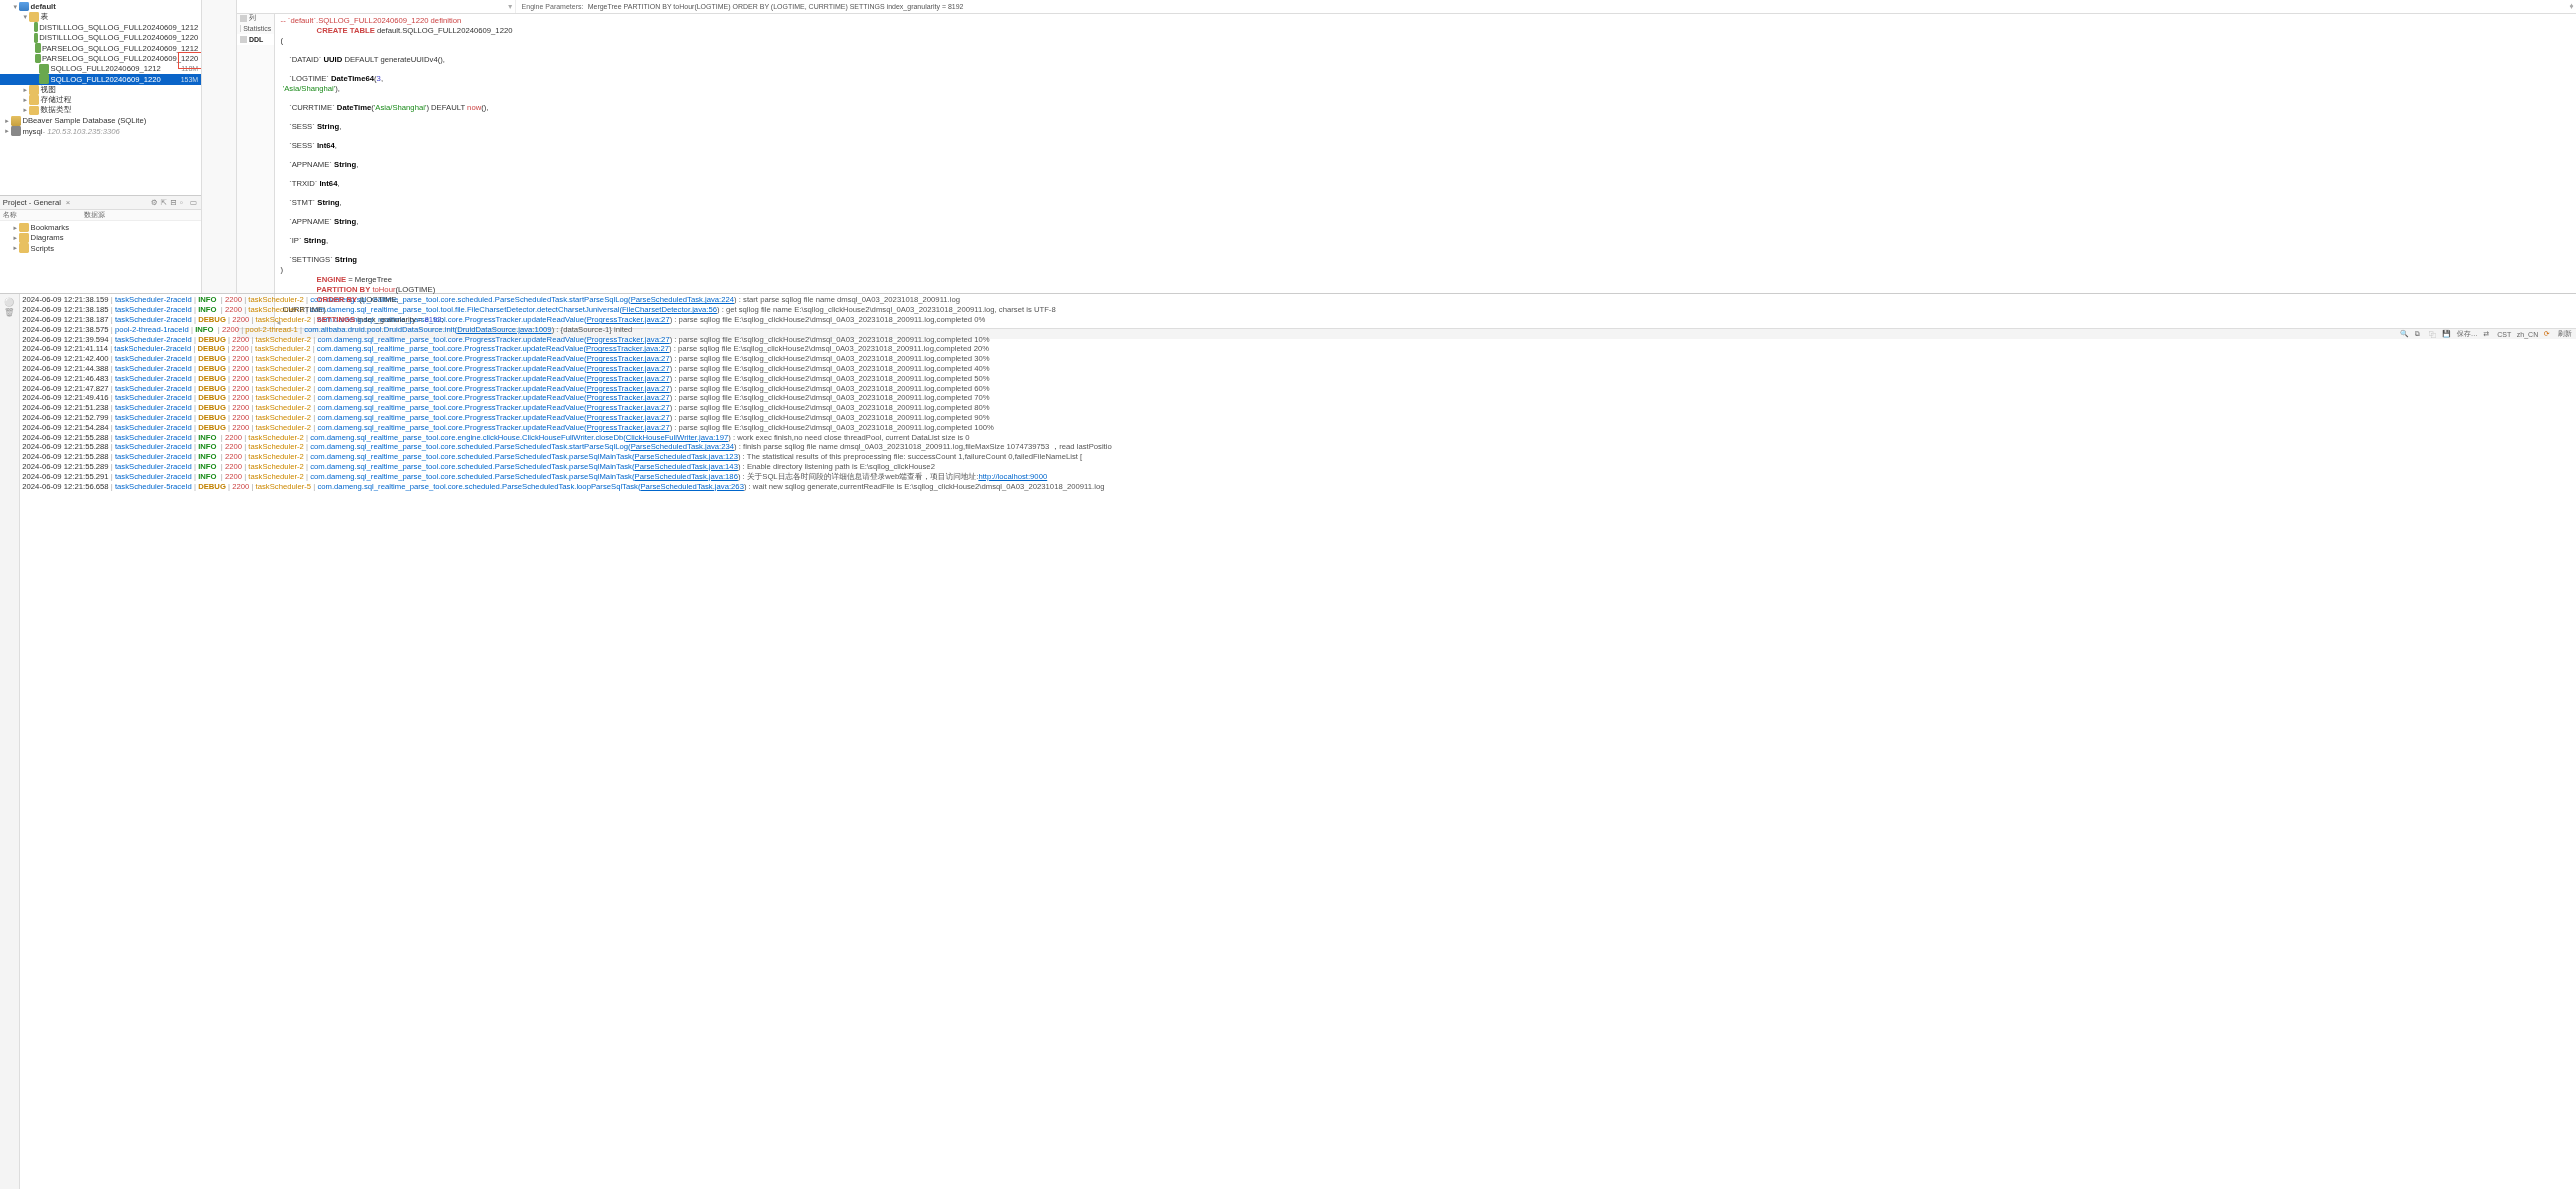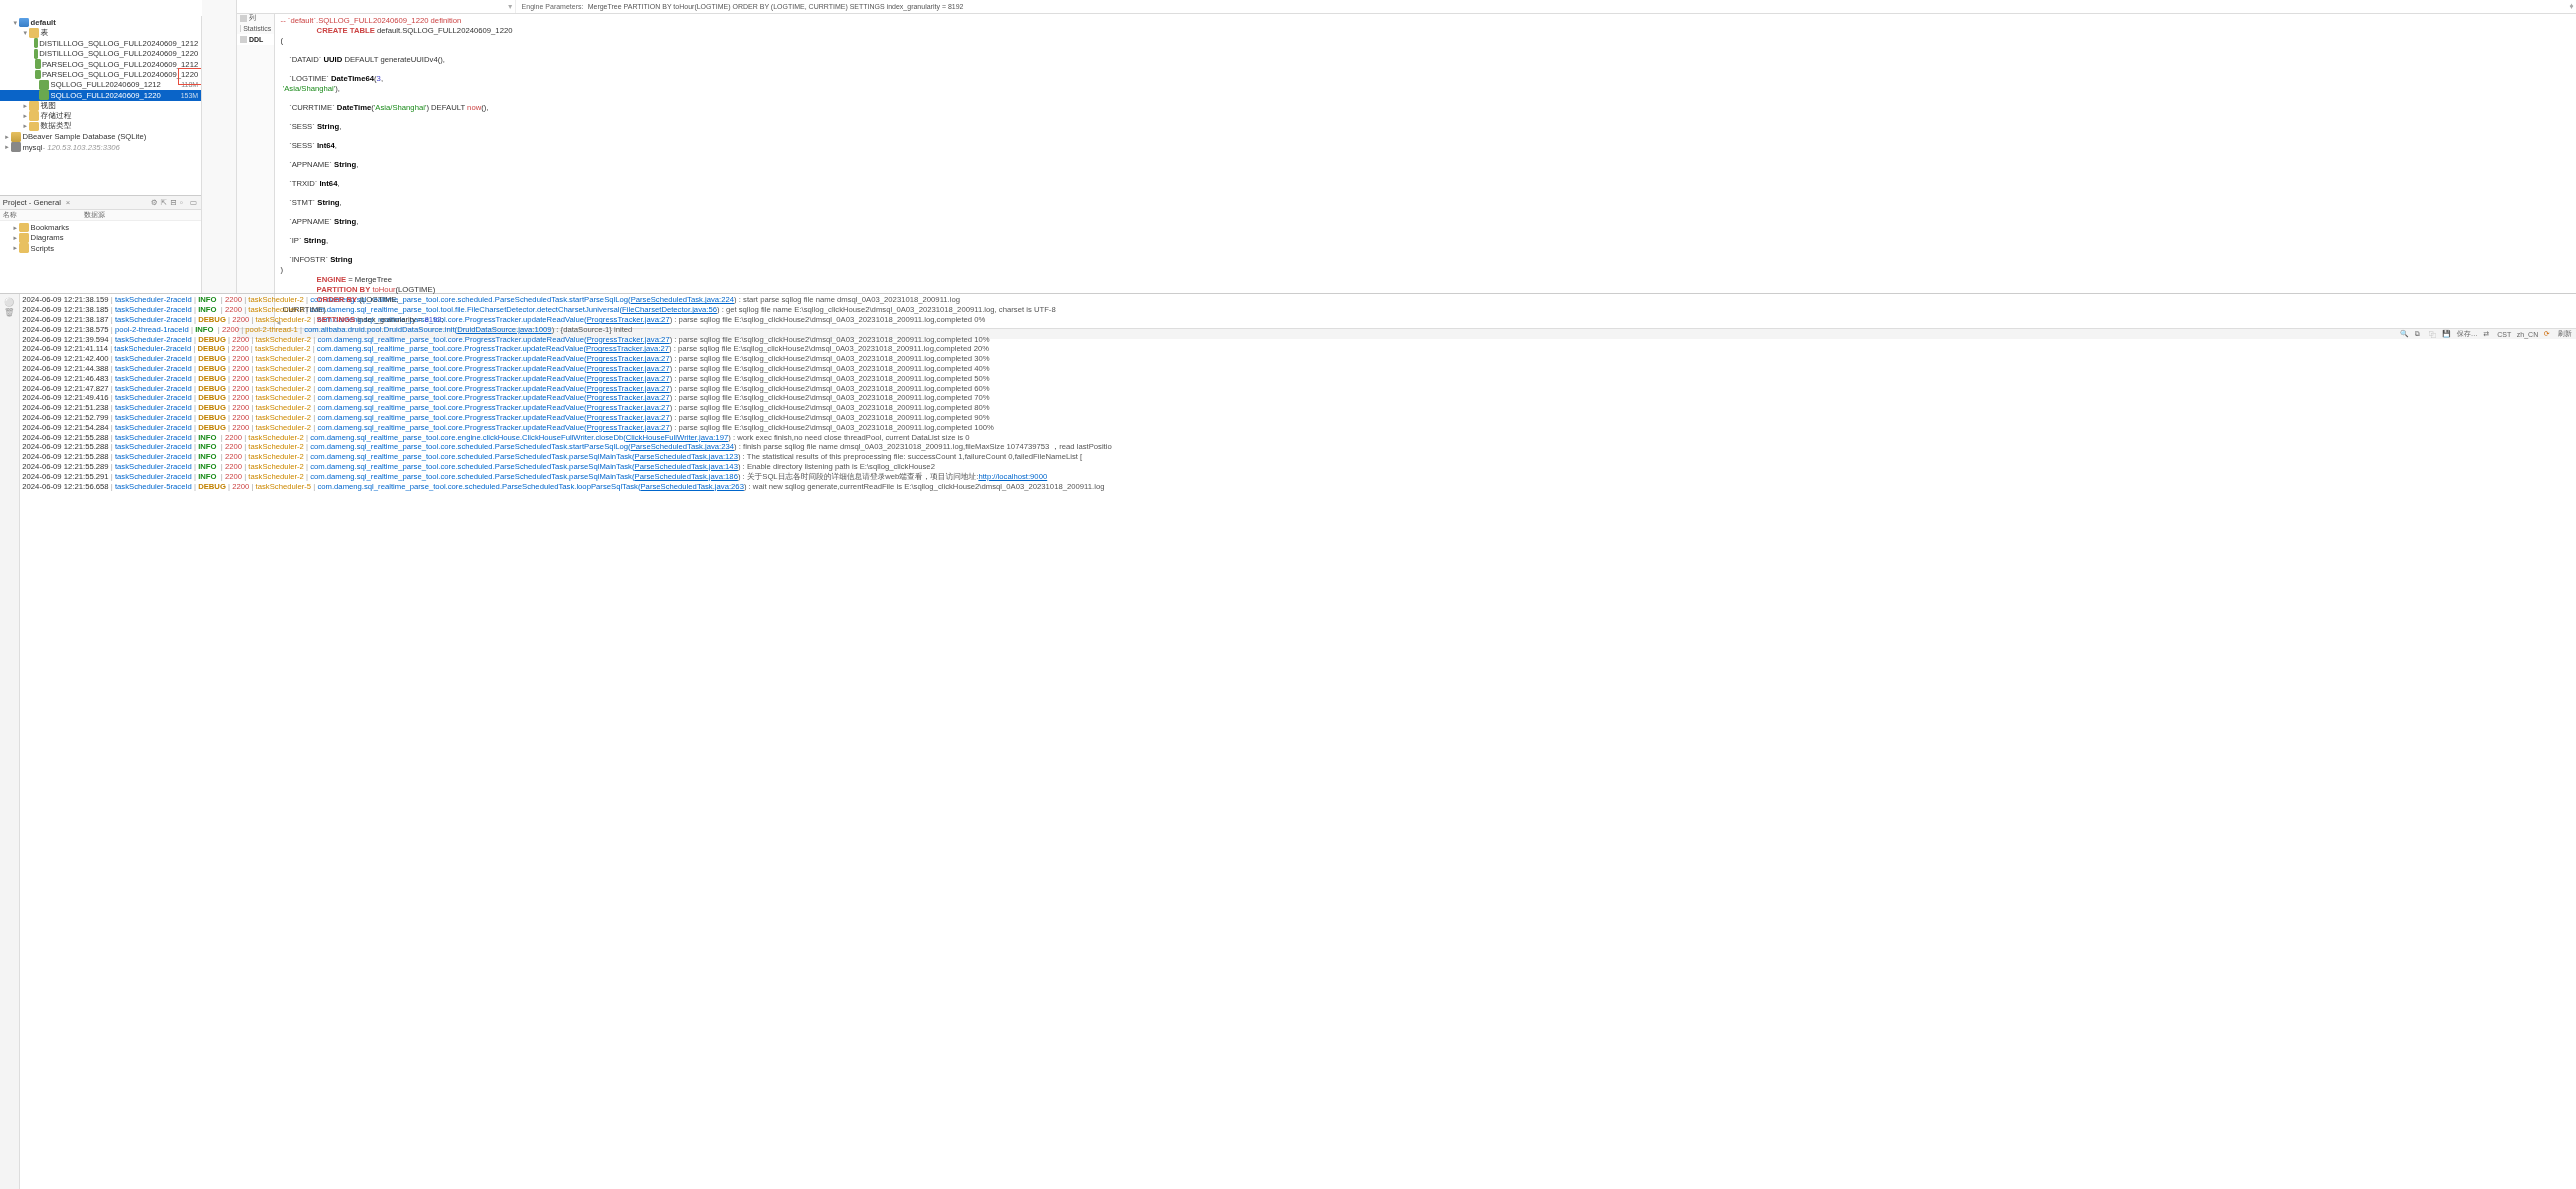--- a/index.html
+++ b/index.html
@@ -1,20 +1,20 @@
 <!DOCTYPE html>
 <html style="font-size:11px"><head>
 <meta charset="utf-8">
 <style>
 * { margin:0; padding:0; box-sizing:border-box; font-family:Arial,"Microsoft YaHei",sans-serif; }
 body { font-size:7.7px; background:#fff; color:#333; overflow:hidden; }
 .app { display:flex; flex-direction:column; width:100vw; height:100vh; }
 .top-area { display:flex; height:293px; }
 
-.left-panel { width:202px; border-right:0.7px solid #ddd; display:flex; flex-direction:column;margin-top:16px; }
+.left-panel { width:202px; border-right:0.7px solid #ddd; display:flex; flex-direction:column; }
 .tree { flex:1; overflow:auto; padding-top:1.4px; }
 .tree-row { display:flex; align-items:center; height:10.4px; padding-left:2.8px; white-space:nowrap; }
 .tree-row.sel { background:#0a64c8; color:#fff; }
 .tw { display:inline-block; width:8.4px; text-align:center; color:#888; font-size:7px; }
 .ic { display:inline-block; width:9.8px; height:9.8px; margin-right:1.4px; }
 .ic-db { background:linear-gradient(#5aa0e6,#3a7fc6); border-radius:1.4px; }
 .ic-fld { background:#e8c060; border-radius:1.4px; }
 .ic-tbl { background:#6aa84f; border-radius:1.4px; }
 .tree-label { flex:1; }
 .tree-size { color:#888; padding-right:2.8px; font-size:7px; }
@@ -223,21 +223,21 @@
 <span>    `APPNAME` </span><span class="ty">String</span><span>,</span>
 
 <span>    `TRXID` </span><span class="ty">Int64</span><span>,</span>
 
 <span>    `STMT` </span><span class="ty">String</span><span>,</span>
 
 <span>    `APPNAME` </span><span class="ty">String</span><span>,</span>
 
 <span>    `IP` </span><span class="ty">String</span><span>,</span>
 
-<span>    `INFOSTR` </span><span class="ty">String</span>
+<span>    `SETTINGS` </span><span class="ty">String</span>
 <span>)</span>
 <span class="kw">ENGINE</span><span> = MergeTree</span>
 <span class="kw">PARTITION BY</span><span class="kw2"> toHour</span><span>(LOGTIME)</span>
 <span class="kw">ORDER BY</span><span> (LOGTIME,</span>
 <span> CURRTIME)</span>
 <span class="kw">SETTINGS</span><span> index_granularity = </span><span class="num">8192</span><span>;</span>
 <span class="caret-left">◂</span></div>
    </div>
    <div class="findbar">
     <span class="ic2">🔍</span>

